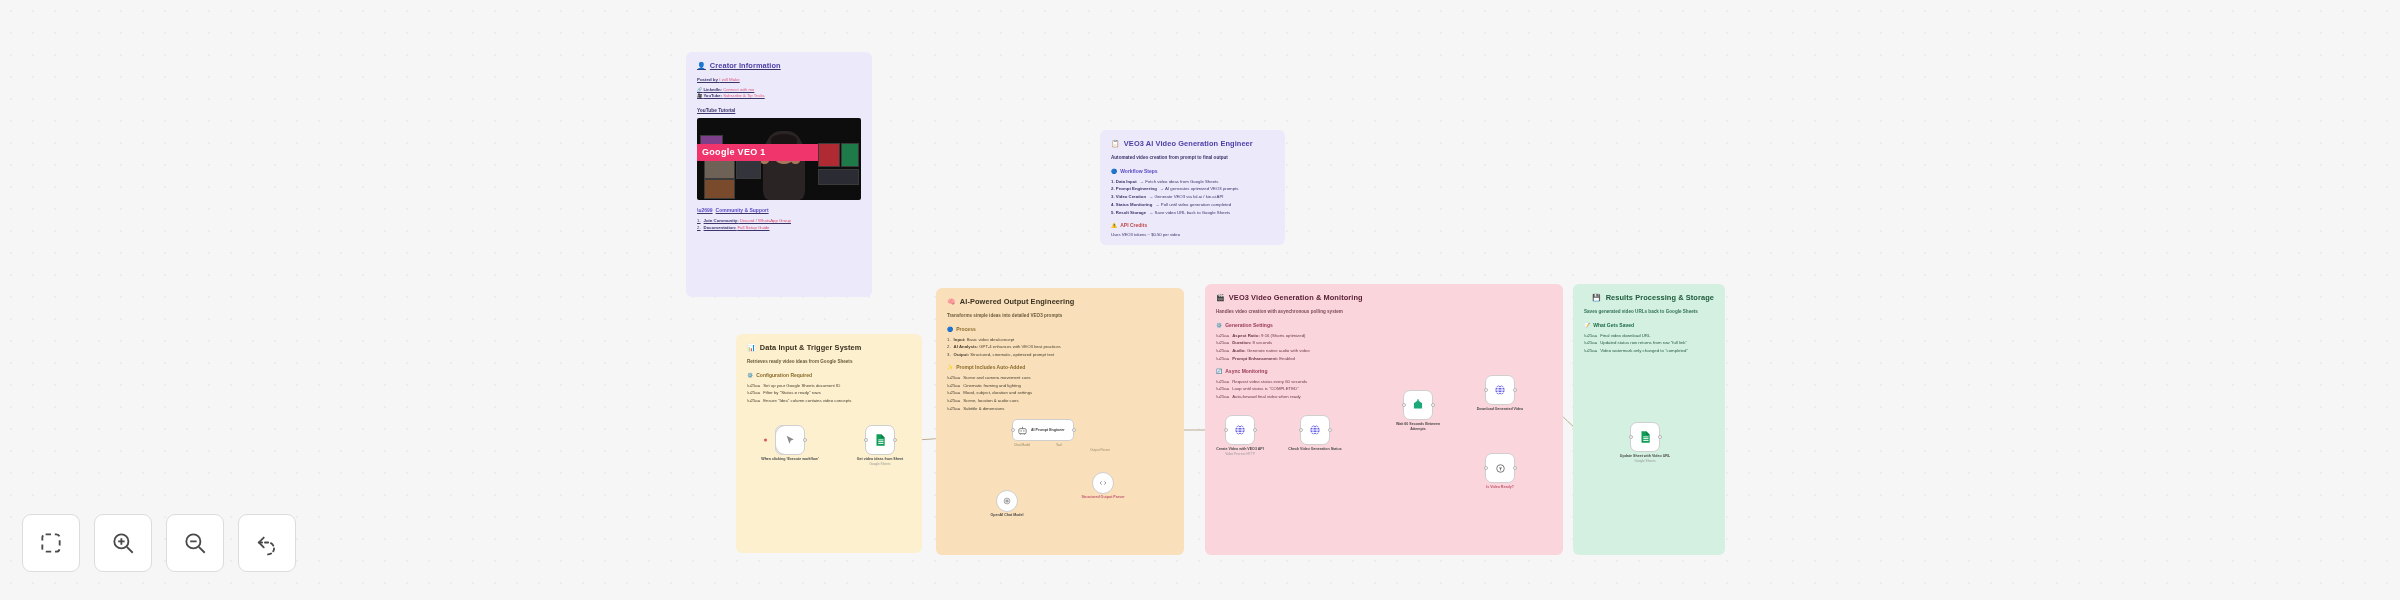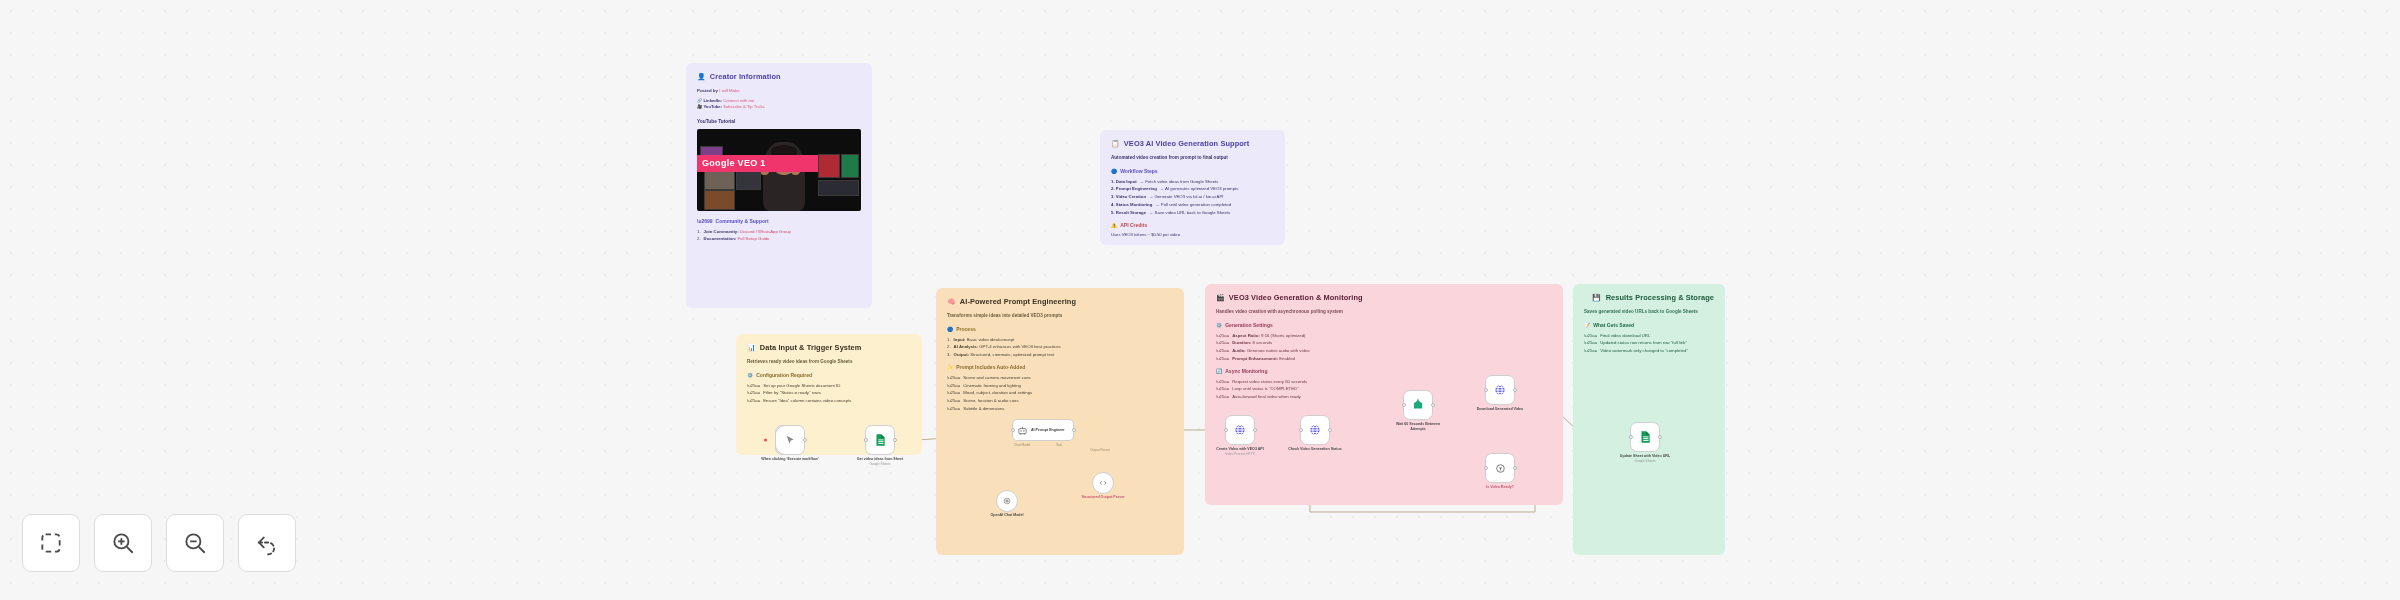--- a/index.html
+++ b/index.html
@@ -144,21 +144,21 @@
       <path d="M1020 445 C1018 462 1012 478 1008 492"></path>
       <path d="M1040 445 L1040 470"></path>
       <path d="M1060 445 L1060 470"></path>
       <path d="M1082 445 C1088 458 1095 465 1100 472"></path>
     </g>
     <g fill="none" stroke="#d4a0a8" stroke-width=".9" stroke-dasharray="3 3">
       <path d="M1595 420 C1640 400 1660 440 1700 448"></path>
     </g>
   </svg>
 
-  <div class="sticky note-purple" style="left:686px; top:63px; width:186px; height:245px;">
+  <div class="sticky note-purple" style="left:686px; top:52px; width:186px; height:245px;text-decoration:underline;">
     <h3>
       <span class="emoji">👤</span>
       <span>Creator Information</span>
     </h3>
     <div style="font-size:4.4px; margin-bottom:4px;">
       <b><span>Posted by</span> </b><span class="lnk">I will Make</span>
     </div>
     <div style="font-size:4.2px;">
       <span>🔗</span>
       <b><span>LinkedIn:</span></b>
@@ -203,21 +203,21 @@
         <span class="bullet">2.</span>
         <span><b>Documentation:</b>
         <span class="lnk2">Full Setup Guide</span></span>
       </li>
     </ul>
   </div>
 
   <div class="sticky note-purple" style="left:1100px; top:130px; width:185px; height:115px;">
     <h3>
       <span class="emoji">📋</span>
-      <span>VEO3 AI Video Generation Support</span>
+      <span>VEO3 AI Video Generation Engineer</span>
     </h3>
     <div class="sub">Automated video creation from prompt to final output</div>
     <div class="sec">
       <span>🔵</span>
       <span>Workflow Steps</span>
     </div>
     <ul>
       <li>
           <span class="b">1. Data Input</span>
           <span>→ Fetch video ideas from Google Sheets</span>
@@ -239,21 +239,21 @@
           <span>→ Save video URL back to Google Sheets</span>
         </li>
     </ul>
     <div class="sec" style="color:#c04a4a;">
       <span>⚠️</span>
       <span>API Credits</span>
     </div>
     <div style="font-size:4.2px;">Uses VEO3 tokens ~ $0.50 per video</div>
   </div>
 
-  <div class="sticky note-yellow" style="left:736px; top:334px; width:186px; height:121px;">
+  <div class="sticky note-yellow" style="left:736px; top:334px; width:186px; height:219px;">
     <h3>
       <span class="emoji">📊</span>
       <span>Data Input &amp; Trigger System</span>
     </h3>
     <div class="sub">Retrieves ready video ideas from Google Sheets</div>
     <div class="sec">
       <span>⚙️</span>
       <span>Configuration Required</span>
     </div>
     <ul>
@@ -268,21 +268,21 @@
       <li>
           <span class="bullet">\u25aa</span>
           <span>Ensure "Idea" column contains video concepts</span>
         </li>
     </ul>
   </div>
 
   <div class="sticky note-orange" style="left:936px; top:288px; width:248px; height:267px;">
     <h3>
       <span class="emoji">🧠</span>
-      <span>AI-Powered Prompt Engineering</span>
+      <span>AI-Powered Output Engineering</span>
     </h3>
     <div class="sub">Transforms simple ideas into detailed VEO3 prompts</div>
     <div class="sec">
       <span>🔵</span>
       <span>Process</span>
     </div>
     <ul>
       <li>
           <span class="bullet">1.</span>
           <span><b>Input:</b> <span>Basic video idea/concept</span></span>
@@ -317,21 +317,21 @@
           <span class="bullet">\u25aa</span>
           <span>Scene, location &amp; audio cues</span>
         </li>
       <li>
           <span class="bullet">\u25aa</span>
           <span>Subtitle &amp; dimensions</span>
         </li>
     </ul>
   </div>
 
-  <div class="sticky note-pink" style="left:1205px; top:284px; width:358px; height:221px;">
+  <div class="sticky note-pink" style="left:1205px; top:284px; width:358px; height:271px;">
     <h3>
       <span class="emoji">🎬</span>
       <span>VEO3 Video Generation &amp; Monitoring</span>
     </h3>
     <div class="sub">Handles video creation with asynchronous polling system</div>
     <div class="sec">
       <span>⚙️</span>
       <span>Generation Settings</span>
     </div>
     <ul>

